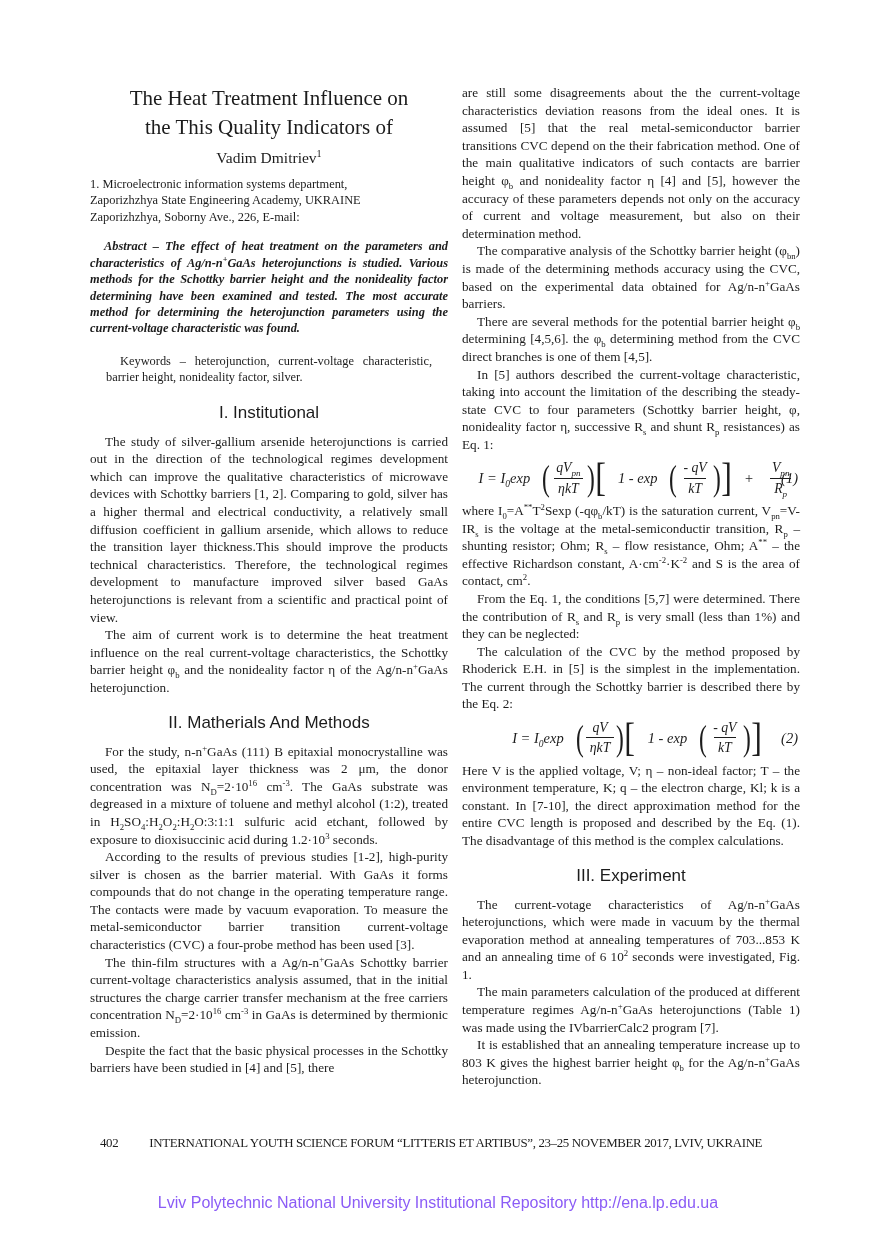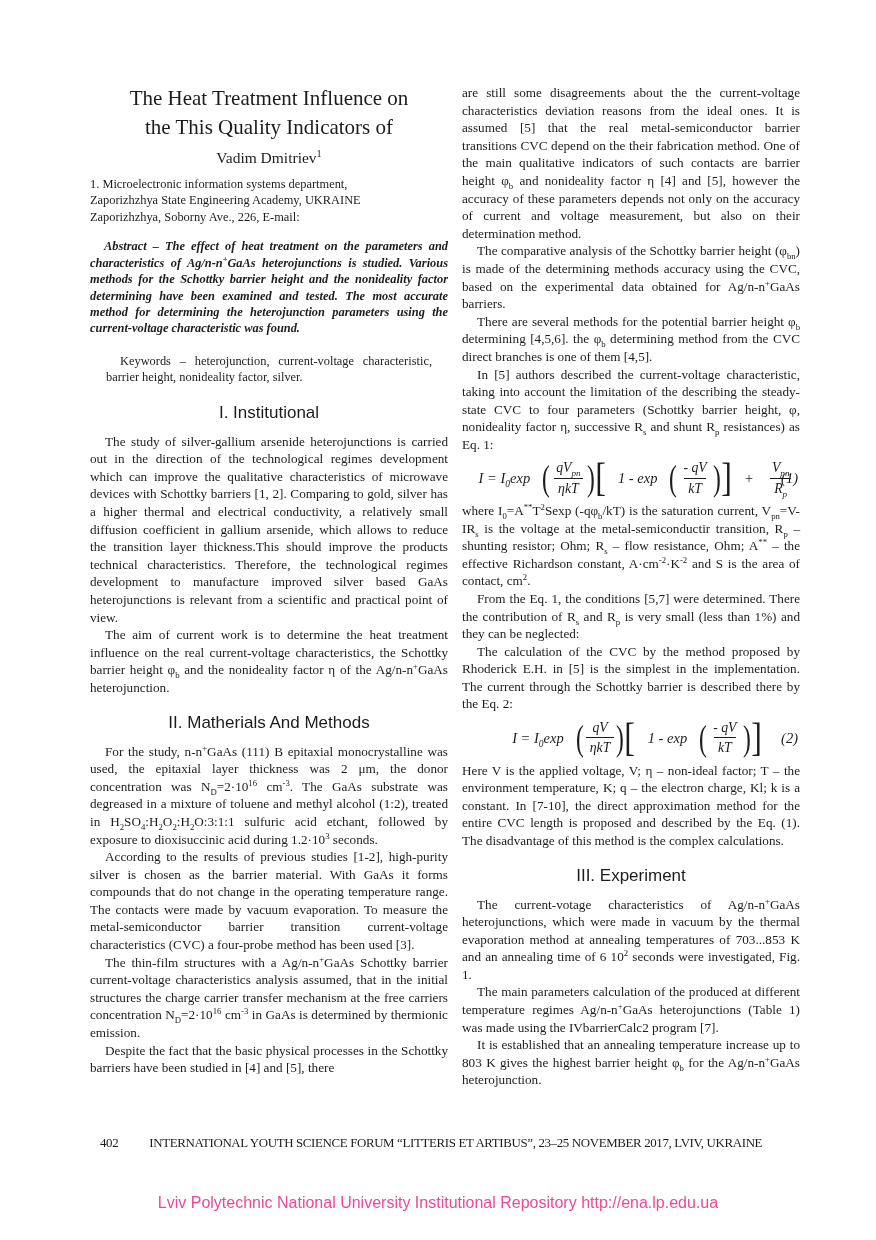--- a/index.html
+++ b/index.html
@@ -34,21 +34,21 @@
   .frac .fn{padding:0 4px 1px;}
   .bigd{font-style:normal;font-weight:300;font-size:36px;line-height:0.85;
         transform:scaleX(0.65);display:inline-block;margin:0 -2px;}
   .bigd.sq{font-size:40px;transform:scaleX(0.8);margin:0 -1px;}
   .eq-it{margin:0 12px;}
   .eq-no{position:absolute;right:2px;top:50%;transform:translateY(-50%);font-style:italic;}
 
   .footer{position:absolute;left:100px;top:1136px;width:700px;display:flex;gap:31px;
           font-size:12.9px;letter-spacing:-0.35px;white-space:nowrap;}
   .repository{position:absolute;left:0;top:1194px;width:876px;text-align:center;
-              font-family:"Liberation Sans", sans-serif;font-size:16px;color:#ec4899;}
+              font-family:"Liberation Sans", sans-serif;font-size:16px;color:#8b5cf6;}
 </style>
 </head>
 <body>
 
 <div class="col col-left">
   <h1 class="title">
     <div>The Heat Treatment Influence on</div>
     <div>the This Quality Indicators of</div>
   </h1>
   <div class="author">Vadim Dmitriev<sup>1</sup></div>

